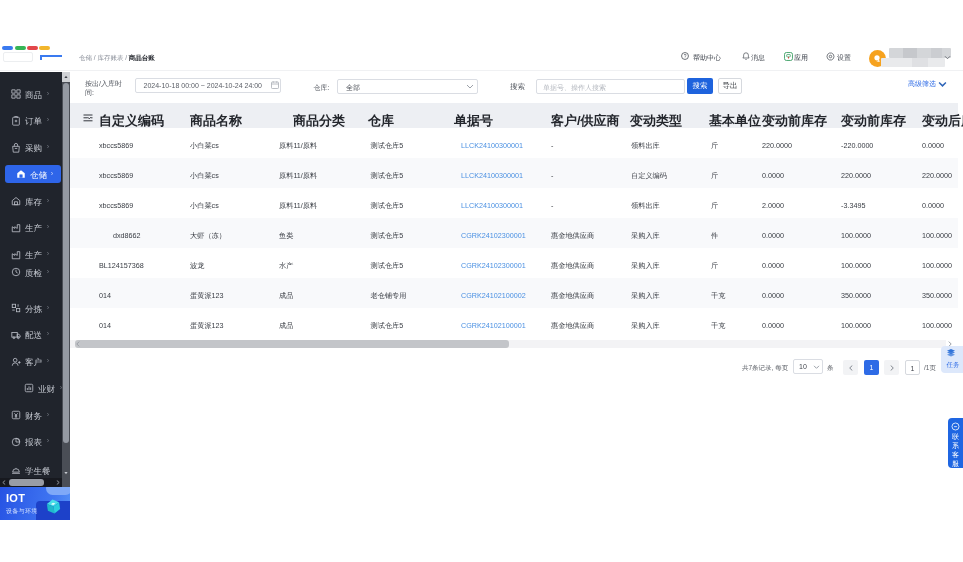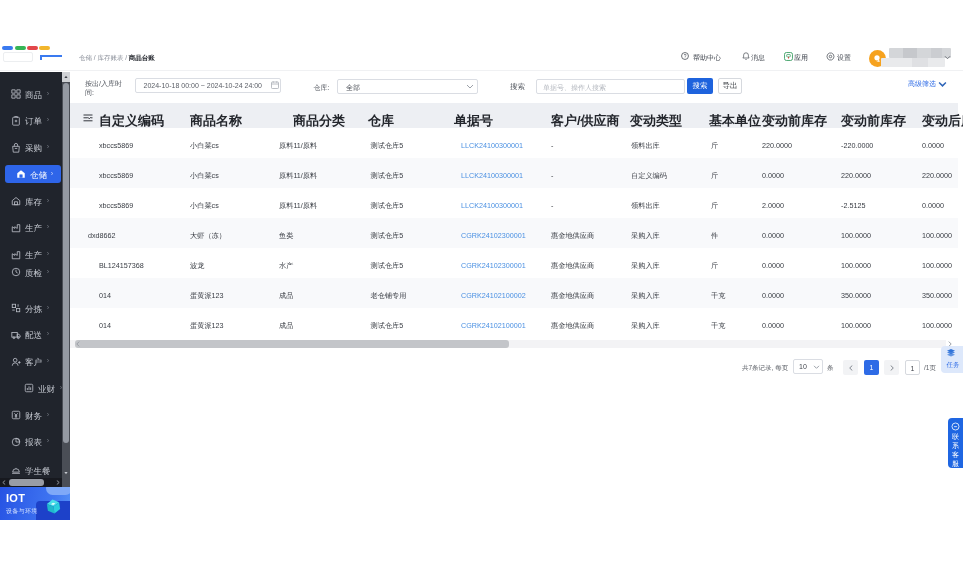--- a/index.html
+++ b/index.html
@@ -161,25 +161,25 @@
 <div class="row" style="top:188px;">
       <span class="cell" style="left:29px;">xbccs5869</span>
       <span class="cell" style="left:120px;">小白菜cs</span>
       <span class="cell" style="left:209px;">原料11/原料</span>
       <span class="cell" style="left:300.5px;">测试仓库5</span>
       <span class="cell lk" style="left:391px;">LLCK24100300001</span>
       <span class="cell" style="left:481px;">-</span>
       <span class="cell" style="left:561px;">领料出库</span>
       <span class="cell" style="left:641px;">斤</span>
       <span class="cell" style="left:692px;">2.0000</span>
-      <span class="cell" style="left:771px;">-2.5125</span>
+      <span class="cell" style="left:771px;">-3.3495</span>
       <span class="cell" style="left:852px;">0.0000</span>
     </div>
 <div class="row alt" style="top:218px;">
-      <span class="cell" style="left:18px;text-align:center;">dxd8662</span>
+      <span class="cell" style="left:43px;text-align:center;">dxd8662</span>
       <span class="cell" style="left:120px;">大虾（冻）</span>
       <span class="cell" style="left:209px;">鱼类</span>
       <span class="cell" style="left:300.5px;">测试仓库5</span>
       <span class="cell lk" style="left:391px;">CGRK24102300001</span>
       <span class="cell" style="left:481px;">惠金地供应商</span>
       <span class="cell" style="left:561px;">采购入库</span>
       <span class="cell" style="left:641px;">件</span>
       <span class="cell" style="left:692px;">0.0000</span>
       <span class="cell" style="left:771px;">100.0000</span>
       <span class="cell" style="left:852px;">100.0000</span>

